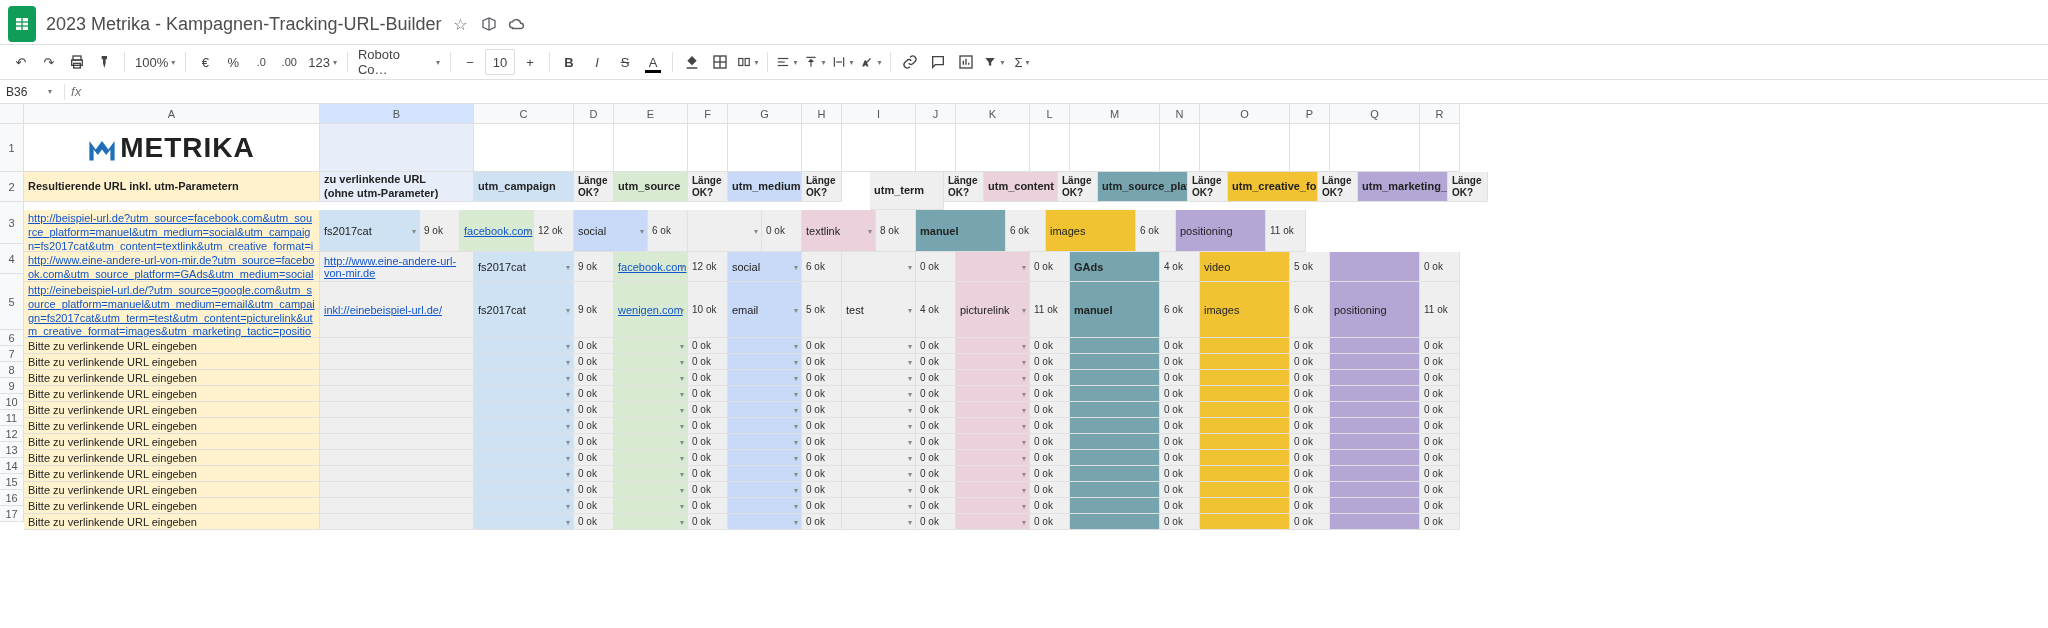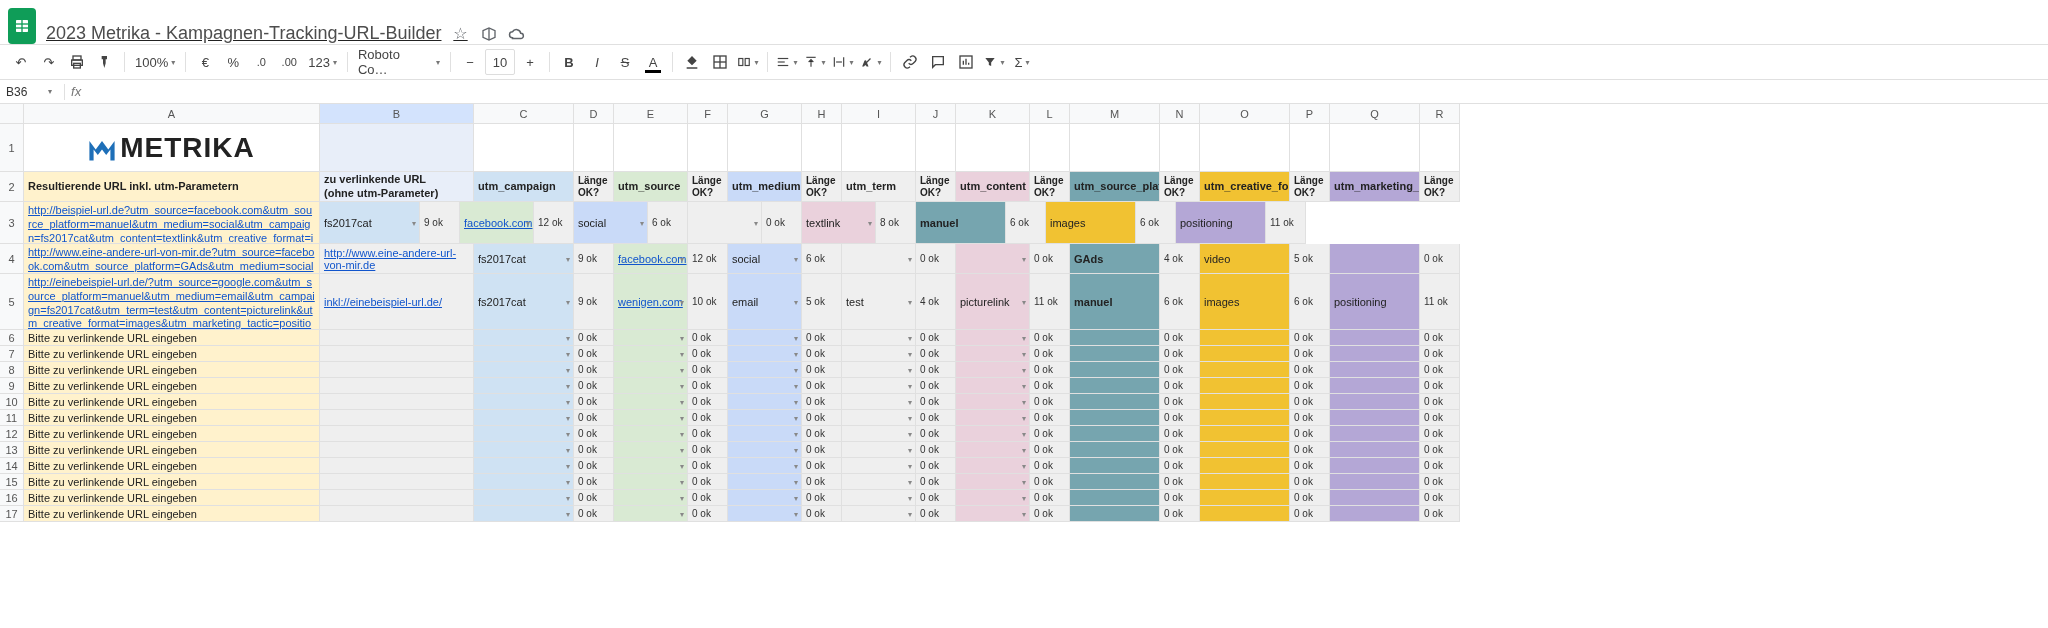--- a/index.html
+++ b/index.html
@@ -1,19 +1,19 @@
 <!DOCTYPE html>
 <html><head>
 <meta charset="utf-8">
 <style>
 * { margin:0; padding:0; box-sizing:border-box; }
 body { font-family: Arial, "Helvetica Neue", sans-serif; font-size:11px; color:#222; background:#fff; overflow:hidden; width:2048px; }
 
 
-.titlebar { display:flex; align-items:flex-end; height:44px; padding:4px 8px 0 8px;text-decoration:underline; }
+.titlebar { display:flex; align-items:center; height:44px; padding:4px 8px 0 8px; }
 .doc-icon { width:28px; height:36px; background:#0f9d58; border-radius:4px; display:flex; align-items:center; justify-content:center; margin-right:10px; }
 .doc-icon svg { width:16px; height:20px; }
 .title-stack { display:flex; flex-direction:column; }
 .title-row { display:flex; align-items:center; gap:10px; }
 .doc-title { font-size:18px; color:#4d4d4d; }
 .title-icons { display:flex; gap:10px; color:#5f6368; }
 .title-icons span { width:18px; height:18px; display:flex; align-items:center; justify-content:center; font-size:16px; }
 .menubar { display:flex; gap:1px; font-size:13px; color:#202124; margin-top:2px; }
 .menubar span { padding:3px 8px; border-radius:3px; }
 .menubar .lastedit { color:#5f6368; margin-left:10px; }
@@ -291,21 +291,21 @@
       <div class="row">
         <div class="cell cA h" style="width: 296px; height: 30px; white-space: pre-line; line-height: 1.2;">Resultierende URL inkl. utm-Parametern</div>
         <div class="cell cB h selcol" style="width: 154px; height: 30px; white-space: pre-line; line-height: 1.2;">zu verlinkende URL
 (ohne utm-Parameter)</div>
         <div class="cell cC h" style="width: 100px; height: 30px; white-space: pre-line; line-height: 1.2;">utm_campaign</div>
         <div class="cell cCl lh" style="width: 40px; height: 30px; white-space: pre-line; line-height: 1.2;">Länge OK?</div>
         <div class="cell cD h" style="width: 74px; height: 30px; white-space: pre-line; line-height: 1.2;">utm_source</div>
         <div class="cell cDl lh" style="width: 40px; height: 30px; white-space: pre-line; line-height: 1.2;">Länge OK?</div>
         <div class="cell cE h" style="width: 74px; height: 30px; white-space: pre-line; line-height: 1.2;">utm_medium</div>
         <div class="cell cEl lh" style="width: 40px; height: 30px; white-space: pre-line; line-height: 1.2;">Länge OK?</div>
-        <div class="cell cF h" style="width: 74px; height: 30px; white-space: pre-line; line-height: 1.2;">utm_term</div>
+        <div class="cell cF h" style="width: 74px; height: 38px; white-space: pre-line; line-height: 1.2; margin-left: 28px;">utm_term</div>
         <div class="cell cF lh" style="width: 40px; height: 30px; white-space: pre-line; line-height: 1.2;">Länge OK?</div>
         <div class="cell cG h" style="width: 74px; height: 30px; white-space: pre-line; line-height: 1.2;">utm_content</div>
         <div class="cell cGl lh" style="width: 40px; height: 30px; white-space: pre-line; line-height: 1.2;">Länge OK?</div>
         <div class="cell cH h" style="width: 90px; height: 30px; white-space: pre-line; line-height: 1.2;">utm_source_platform</div>
         <div class="cell cHl lh" style="width: 40px; height: 30px; white-space: pre-line; line-height: 1.2;">Länge OK?</div>
         <div class="cell cI h" style="width: 90px; height: 30px; white-space: pre-line; line-height: 1.2;">utm_creative_format</div>
         <div class="cell cIl lh" style="width: 40px; height: 30px; white-space: pre-line; line-height: 1.2;">Länge OK?</div>
         <div class="cell cJ h" style="width: 90px; height: 30px; white-space: pre-line; line-height: 1.2;">utm_marketing_tactic</div>
         <div class="cell cJl lh" style="width: 40px; height: 30px; white-space: pre-line; line-height: 1.2;">Länge OK?</div>
       </div>

